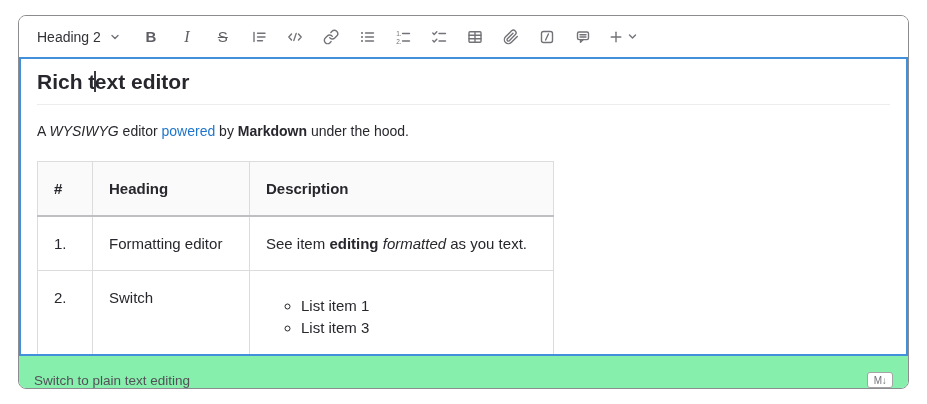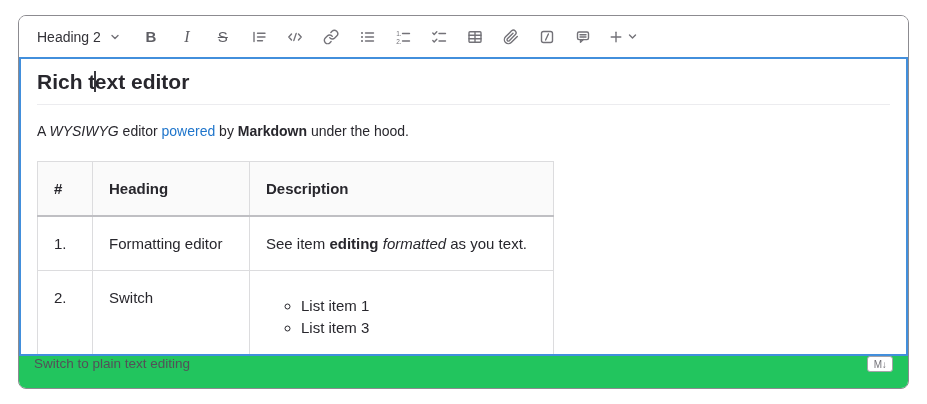--- a/index.html
+++ b/index.html
@@ -44,22 +44,22 @@
   .doc-table th, .doc-table td { border: 1px solid #dcdcde; padding: 16px;
     text-align: left; vertical-align: top; line-height: 21px; }
   .doc-table th { background: #fafafa; font-weight: 700;
     border-bottom: 2px solid #bfbfc3; }
   .col-num  { width: 55px; }
   .col-feat { width: 157px; }
   .col-desc { width: 304px; }
   .cell-list { margin: 8px; padding-left: 27px; list-style: circle; }
   .cell-list li { line-height: 22px; }
   
-  .footer { flex: 0 0 32px; display: flex; align-items: flex-start;
-    justify-content: space-between; padding: 0 15px; background: #22c55e; }
+  .footer { flex: 0 0 32px; display: flex; align-items: flex-end;
+    justify-content: space-between; padding: 0 15px; background: #86efac; }
   .switch-link { font-size: 13.5px; color: #535158; text-decoration: none;
     cursor: pointer; }
   .md-badge { display: flex; align-items: center; justify-content: center;
     width: 26px; height: 16px; border: 1px solid #a4a3a8; border-radius: 3px;
     font-size: 10px; letter-spacing: -0.5px; color: #737278; cursor: pointer;
     background: #fff; }
 </style>
 </head>
 <body>
 

